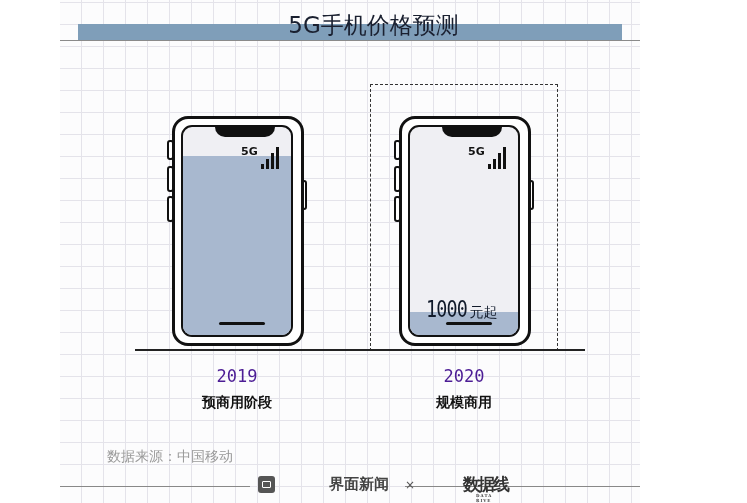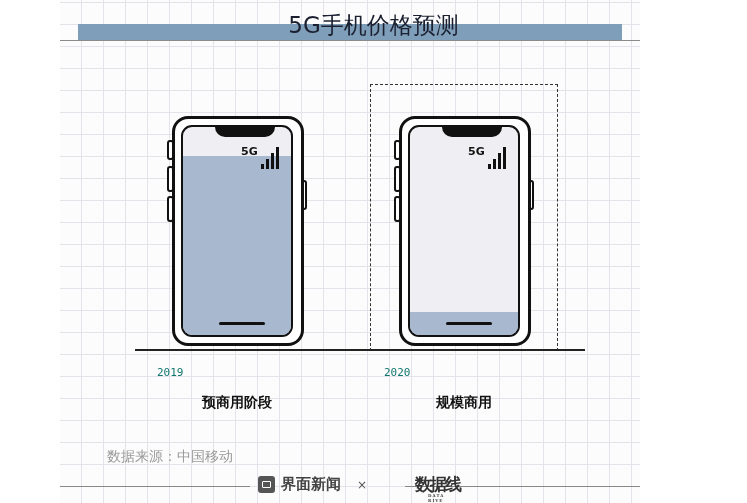--- a/index.html
+++ b/index.html
@@ -26,28 +26,28 @@
   .phone .notch { position:absolute; left:32px; top:-1px; width:60px; height:11px; background:#111; border-radius:0 0 10px 10px; }
   .phone .homebar { position:absolute; left:36px; bottom:10px; width:46px; height:3px; background:#111; border-radius:2px; }
   .phone .btn { position:absolute; background:#fff; border:2px solid #111; border-radius:3px; box-sizing:border-box; width:7px; }
   .phone .sig { position:absolute; right:10px; top:18px; width:40px; height:24px; }
   .phone .sig .label { position:absolute; left:0; top:0; font-size:11px; font-weight:bold; color:#111; font-family:"DejaVu Sans", sans-serif; }
   .phone .sig .bar { position:absolute; bottom:0; width:3px; background:#111; }
   .price { position:absolute; font-family:"DejaVu Sans Mono", monospace; color:#111a2a; white-space:nowrap; }
   .price .num { font-size:23px; letter-spacing:-1px; transform:scaleX(0.8); display:inline-block; transform-origin:left bottom; }
   .price .unit { font-size:14px; display:inline-block; margin-left:-8px; }
 
-  .year { position:absolute; width:160px; font-family:"DejaVu Sans Mono", monospace; font-size:11px; color:#0f766e; }
+  .year { position:absolute; width:160px; text-align:center; font-family:"DejaVu Sans Mono", monospace; font-size:17px; color:#4c1d95; }
   .stage { position:absolute; width:160px; text-align:center; font-size:14px; font-weight:bold; color:#111; }
   .source { position:absolute; left:107px; top:448px; font-size:14px; color:#999; }
   .footer-line { position:absolute; top:486px; height:1px; background:#888; }
   .footer { position:absolute; top:473px; left:258px; display:flex; align-items:center; gap:6px; }
   .logo-box { width:17px; height:17px; background:#555; border-radius:3px; position:relative; }
   .logo-box::after { content:""; position:absolute; left:4px; top:5px; width:9px; height:7px; border:1.5px solid #fff; border-radius:1px; box-sizing:border-box; }
-  .logo-text { font-size:15px; font-weight:bold; color:#444; }
+  .logo-text { font-size:15px; font-weight:bold; color:#444;margin-left:48px; }
   .times { font-size:12px; color:#555; margin:0 10px; }
   .datarep { font-size:17px; font-weight:bold; color:#333; font-family:"DejaVu Serif", serif; letter-spacing:-2px; position:relative;margin-left:32px; }
   .datarep-sub { position:absolute; left:13px; top:20px; font-size:4px; color:#444; letter-spacing:1px; }
 </style>
 </head>
 <body>
 
 <div class="grid"></div>
 <div class="title-bar"></div>
 <div class="title-line"></div>
@@ -85,20 +85,23 @@
     <div class="screen">
       <div class="fill" style="height:11%;"></div>
       <div class="notch"></div>
       <div class="sig">
         <span class="label">5G</span>
         <span class="bar" style="left:20px; height:5px;"></span>
         <span class="bar" style="left:25px; height:10px;"></span>
         <span class="bar" style="left:30px; height:16px;"></span>
         <span class="bar" style="left:35px; height:22px;"></span>
       </div>
+      <div class="price" style="left:16px; top:169px;">
+        <span class="num">1000</span><span class="unit">元起</span>
+      </div>
       <div class="homebar"></div>
     </div>
   </div>
 </div>
 
 <div class="ground"></div>
 
 <div class="year" style="left:157px; top:366px;">2019</div>
 <div class="stage" style="left:157px; top:394px;">预商用阶段</div>
 <div class="year" style="left:384px; top:366px;">2020</div>

